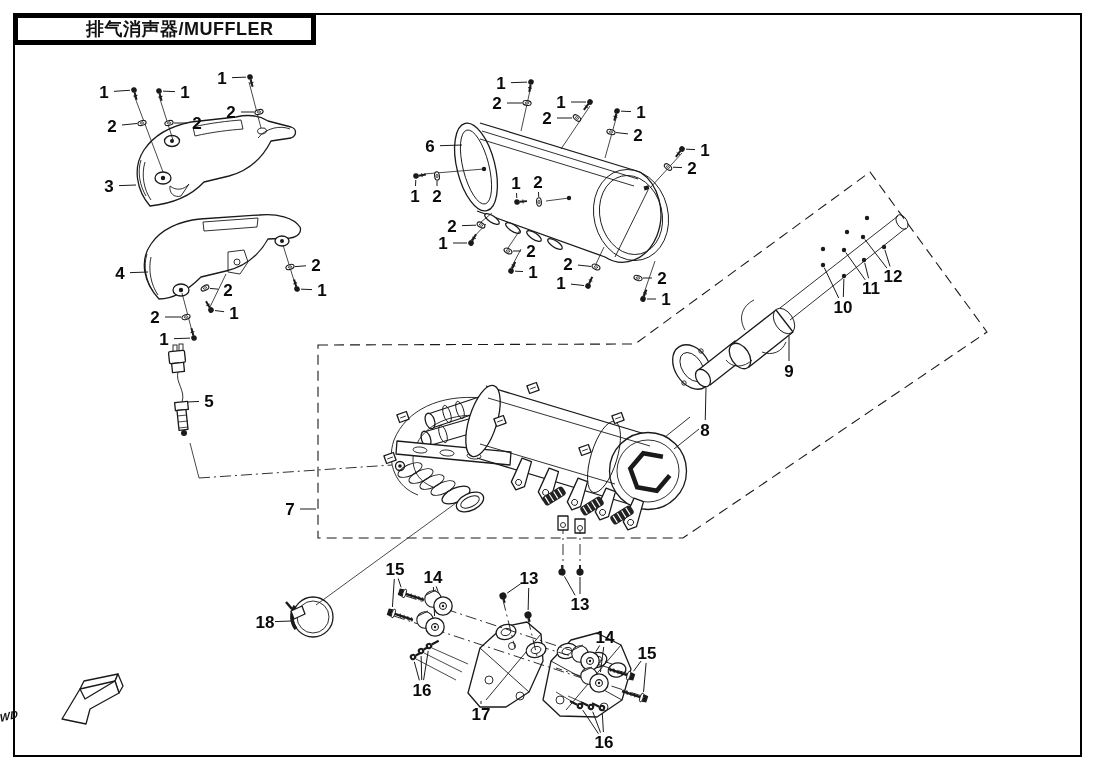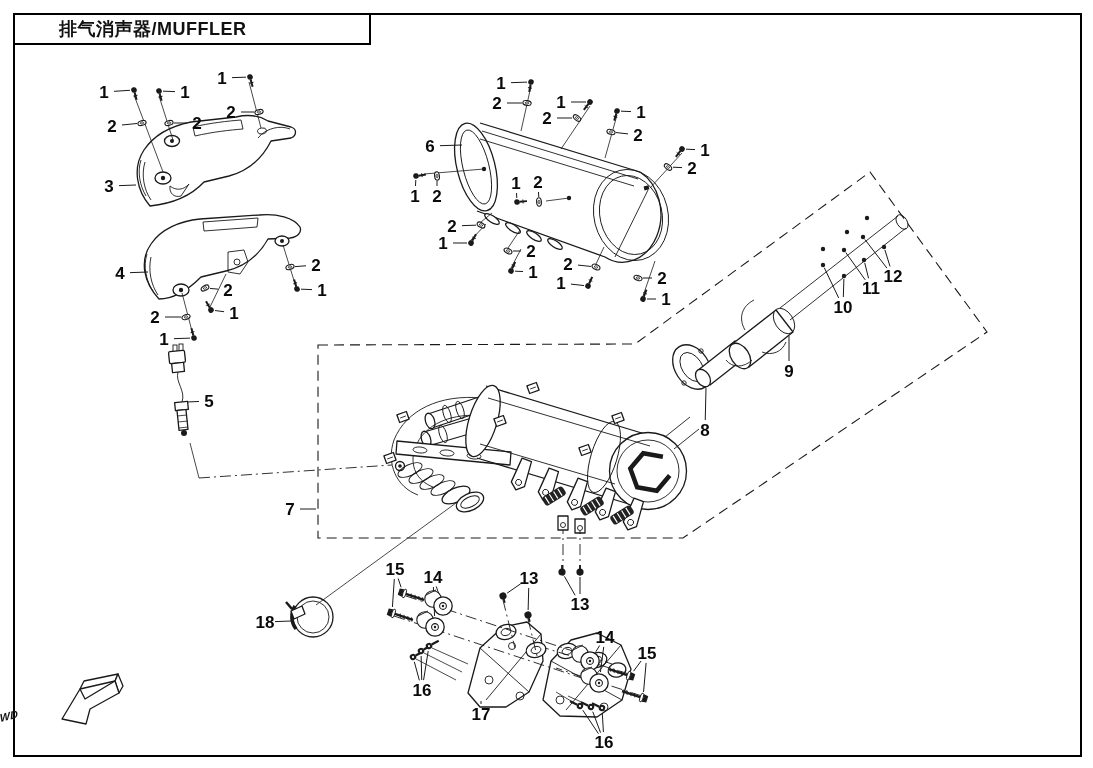--- a/index.html
+++ b/index.html
@@ -1,20 +1,20 @@
 <!DOCTYPE html>
 <html><head>
 <meta charset="utf-8">
 <style>
   html,body{margin:0;padding:0;background:#fff;}
   .page{position:relative;width:1093px;height:768px;background:#fff;overflow:hidden;
         font-family:"Liberation Sans",sans-serif;color:#111;}
   .frame{position:absolute;left:13px;top:13px;width:1065px;height:740px;border:2px solid #000;}
-  .titlebox{position:absolute;left:13px;top:13px;width:358px;height:32px;border:2px solid #000000;
-            background:#fff;display:flex;align-items:center;padding-left:44px;box-sizing:border-box;}
+  .titlebox{position:absolute;left:13px;top:13px;width:303px;height:32px;border:5px solid #000000;
+            background:#fff;display:flex;align-items:center;padding-left:68px;box-sizing:border-box;}
   .titlebox span{font-size:18px;font-weight:bold;letter-spacing:.5px;}
   svg.art{position:absolute;left:0;top:0;}
   .part{fill:#fff;stroke:#1a1a1a;stroke-width:1.3;stroke-linejoin:round;}
   .pthin{fill:none;stroke:#1a1a1a;stroke-width:.9;}
   .thin{fill:none;stroke:#1a1a1a;stroke-width:.8;}
   .dashed{fill:none;stroke:#1a1a1a;stroke-width:1.1;stroke-dasharray:10 6;}
   .dashdot{fill:none;stroke:#1a1a1a;stroke-width:.9;stroke-dasharray:11 4 2 4;}
   .dark{fill:#1a1a1a;stroke:none;}
   .callout-num{font:bold 17px "Liberation Sans",sans-serif;fill:#0a0a0a;}
   .fwdtxt{font:italic bold 11px "Liberation Sans",sans-serif;fill:#111;}

